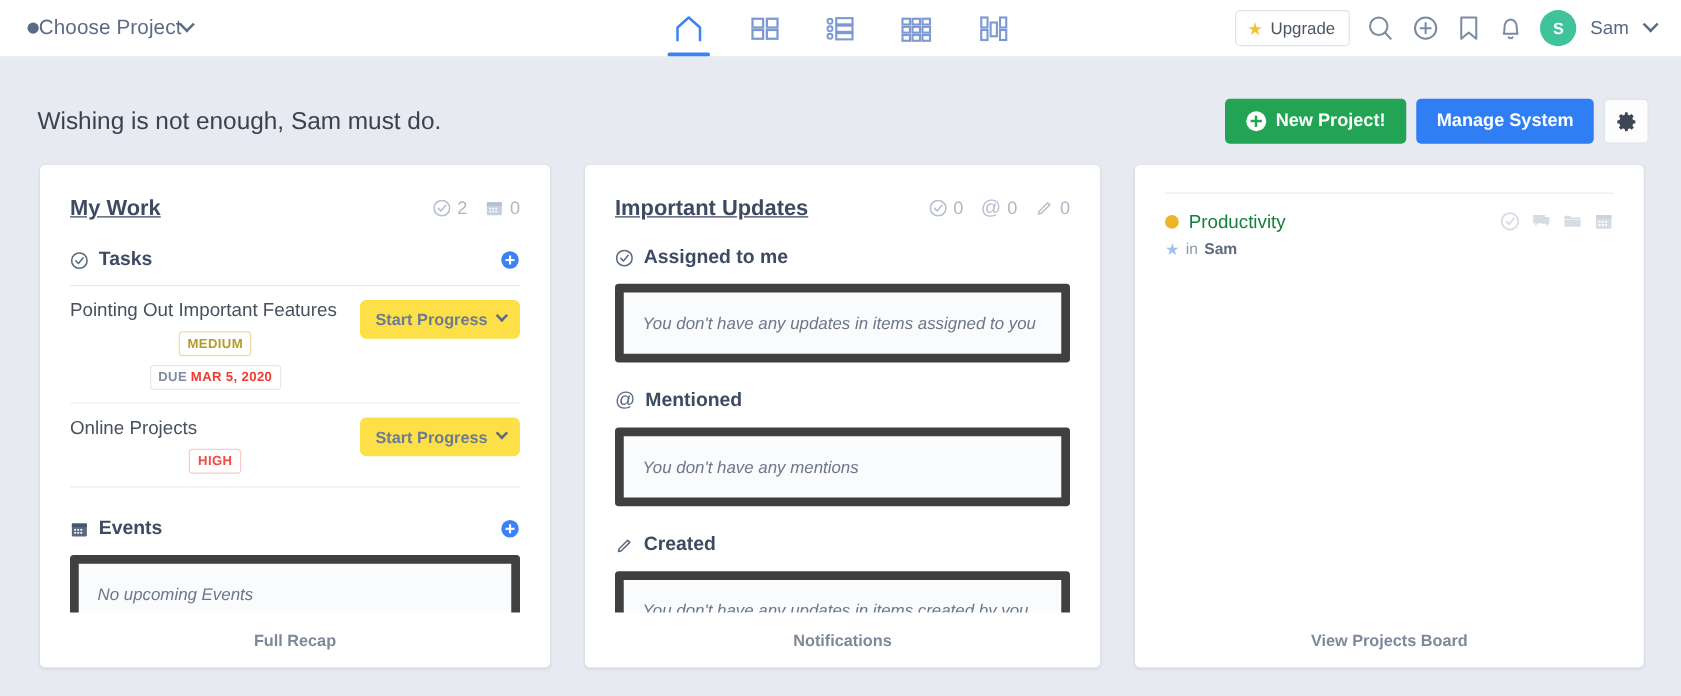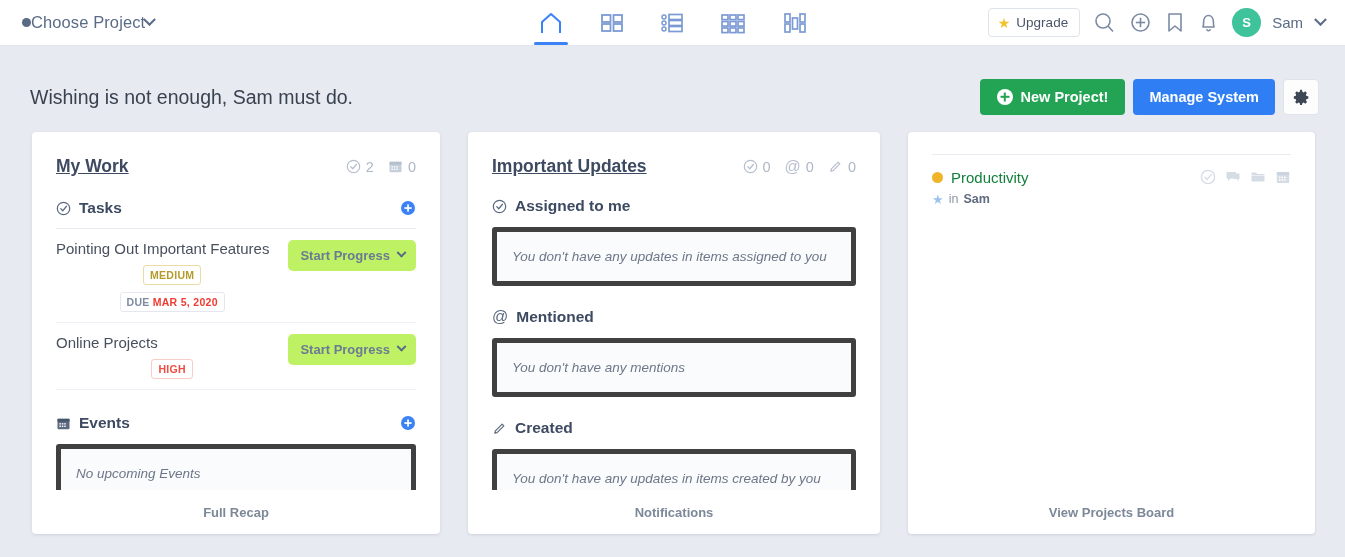--- a/index.html
+++ b/index.html
@@ -186,31 +186,31 @@
     font-size: 10.5px; font-weight: 700; letter-spacing: .3px;
     border-radius: 3px; padding: 3px 6px;
     border: 1px solid; background: #fff;
   }
   .badge.medium { color: #b49b2a; border-color: #ecdca3; }
   .badge.high   { color: #ef4b42; border-color: #f8cdc9; }
   .badge.due    { color: #7d8aa0; border-color: #e4e8ee; }
   .badge.due .date { color: #ef3b32; margin-left: 3px; }
 
   .prog-btn {
-    background: #bef264; border: none; border-radius: 5px;
+    background: #fde047; border: none; border-radius: 5px;
     padding: 8px 11px 8px 12px; margin-left: 0;
     font-size: 13px; font-weight: 700; color: #6c7a94;
     display: flex; align-items: center; gap: 8px;
     cursor: pointer; font-family: inherit; white-space: nowrap;
   }
 
   .empty-box {
     margin-top: 12px;
     background: #fafbfc;
-    border: 5px solid #404040;
+    border: 7px solid #404040;
     border-radius: 3px;
     padding: 14px 15px;
     font-size: 13.5px; font-style: italic; color: #6d7789;
   }
   .empty-box.tall { padding: 17px 15px; }
 
   .card-foot {
     height: 44px;
     display: flex; align-items: center; justify-content: center;
     font-size: 13px; color: #7d8899; font-weight: 700;

